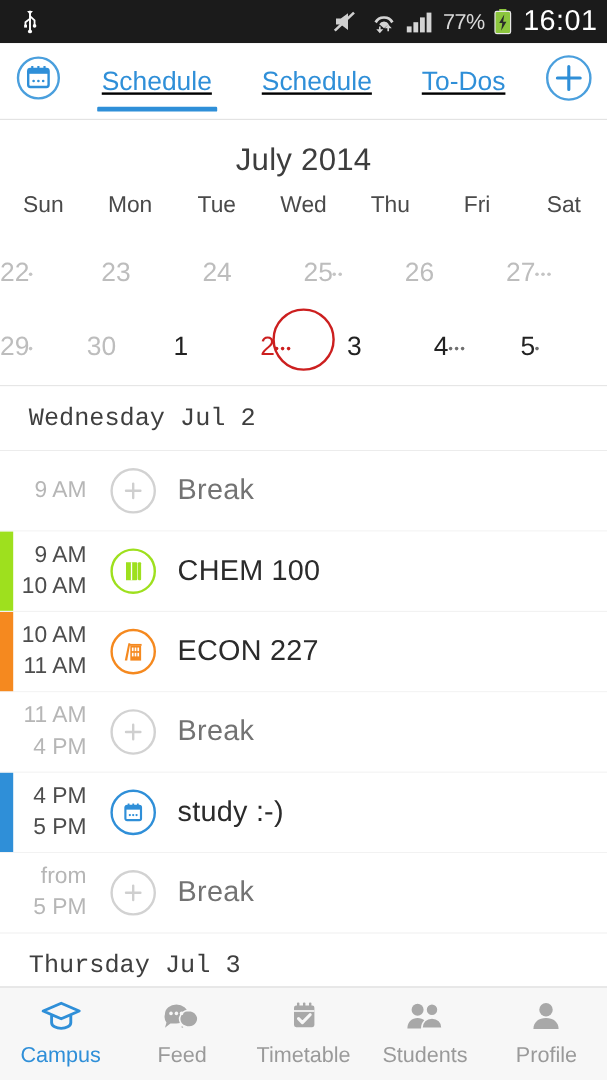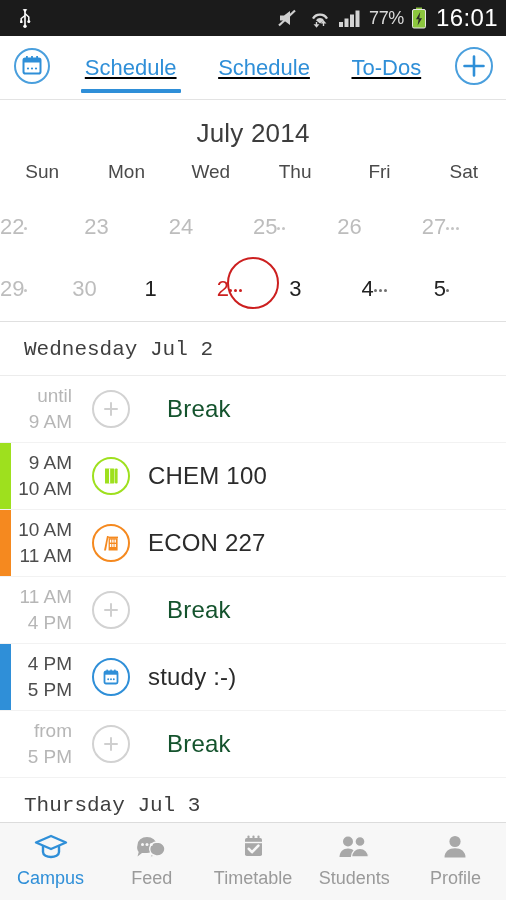--- a/index.html
+++ b/index.html
@@ -88,21 +88,21 @@
     display: flex; flex-direction: column; line-height: 26px;
   }
   .time-from, .time-to { font-size: 19px; color: #4d4d4d; }
   .event-row.break .time-from, .event-row.break .time-to { color: #b6b6b6; }
   .ev-icon {
     width: 38px; height: 38px; border-radius: 50%; border: 2px solid #cfcfcf;
     display: flex; align-items: center; justify-content: center; flex: 0 0 38px;
     margin-left: 6px;
   }
   .ev-title { font-size: 24px; color: #2b2b2b; padding-left: 18px; letter-spacing: 0.2px; }
-  .event-row.break .ev-title { color: #14532d; margin-left: 19px; }
+  .event-row.break .ev-title { color: #737373; }
 
   
   .bottomnav {
     flex: 0 0 78px; height: 78px; background: #f7f7f7;
     border-top: 1px solid #dcdcdc; display: flex; align-items: center;
   }
   .navitem {
     flex: 1; display: flex; flex-direction: column; align-items: center;
     justify-content: space-between; gap: 4px;
   }
@@ -201,20 +201,21 @@
       </span>
     </div>
   </div>
 
   <div class="calendar">
     <div class="month-title">July 2014</div>
 
     <div class="weekdays">
       <div>Sun</div>
       <div>Mon</div>
+      <div>Tue</div>
       <div>Wed</div>
       <div>Thu</div>
       <div>Fri</div>
       <div>Sat</div>
     </div>
 
     <div class="week">
       <div class="daycell muted">
         <span class="daynum">22</span>
         <span class="dots">
@@ -294,21 +295,20 @@
       </div>
     </div>
   </div>
 
   <div class="schedule">
 
     <div class="day-header">Wednesday Jul 2</div>
 
     <div class="event-row break">
       <div class="times">
-        <span class="time-from">until</span>
         <span class="time-to">9 AM</span>
       </div>
       <div class="ev-icon" style="border-color:#d2d2d2">
         <svg width="20" height="20" viewBox="0 0 20 20">
           <path d="M10 4 V16 M4 10 H16" stroke="#cfcfcf" stroke-width="2" stroke-linecap="round"></path>
         </svg>
       </div>
       <div class="ev-title">Break</div>
     </div>
 

